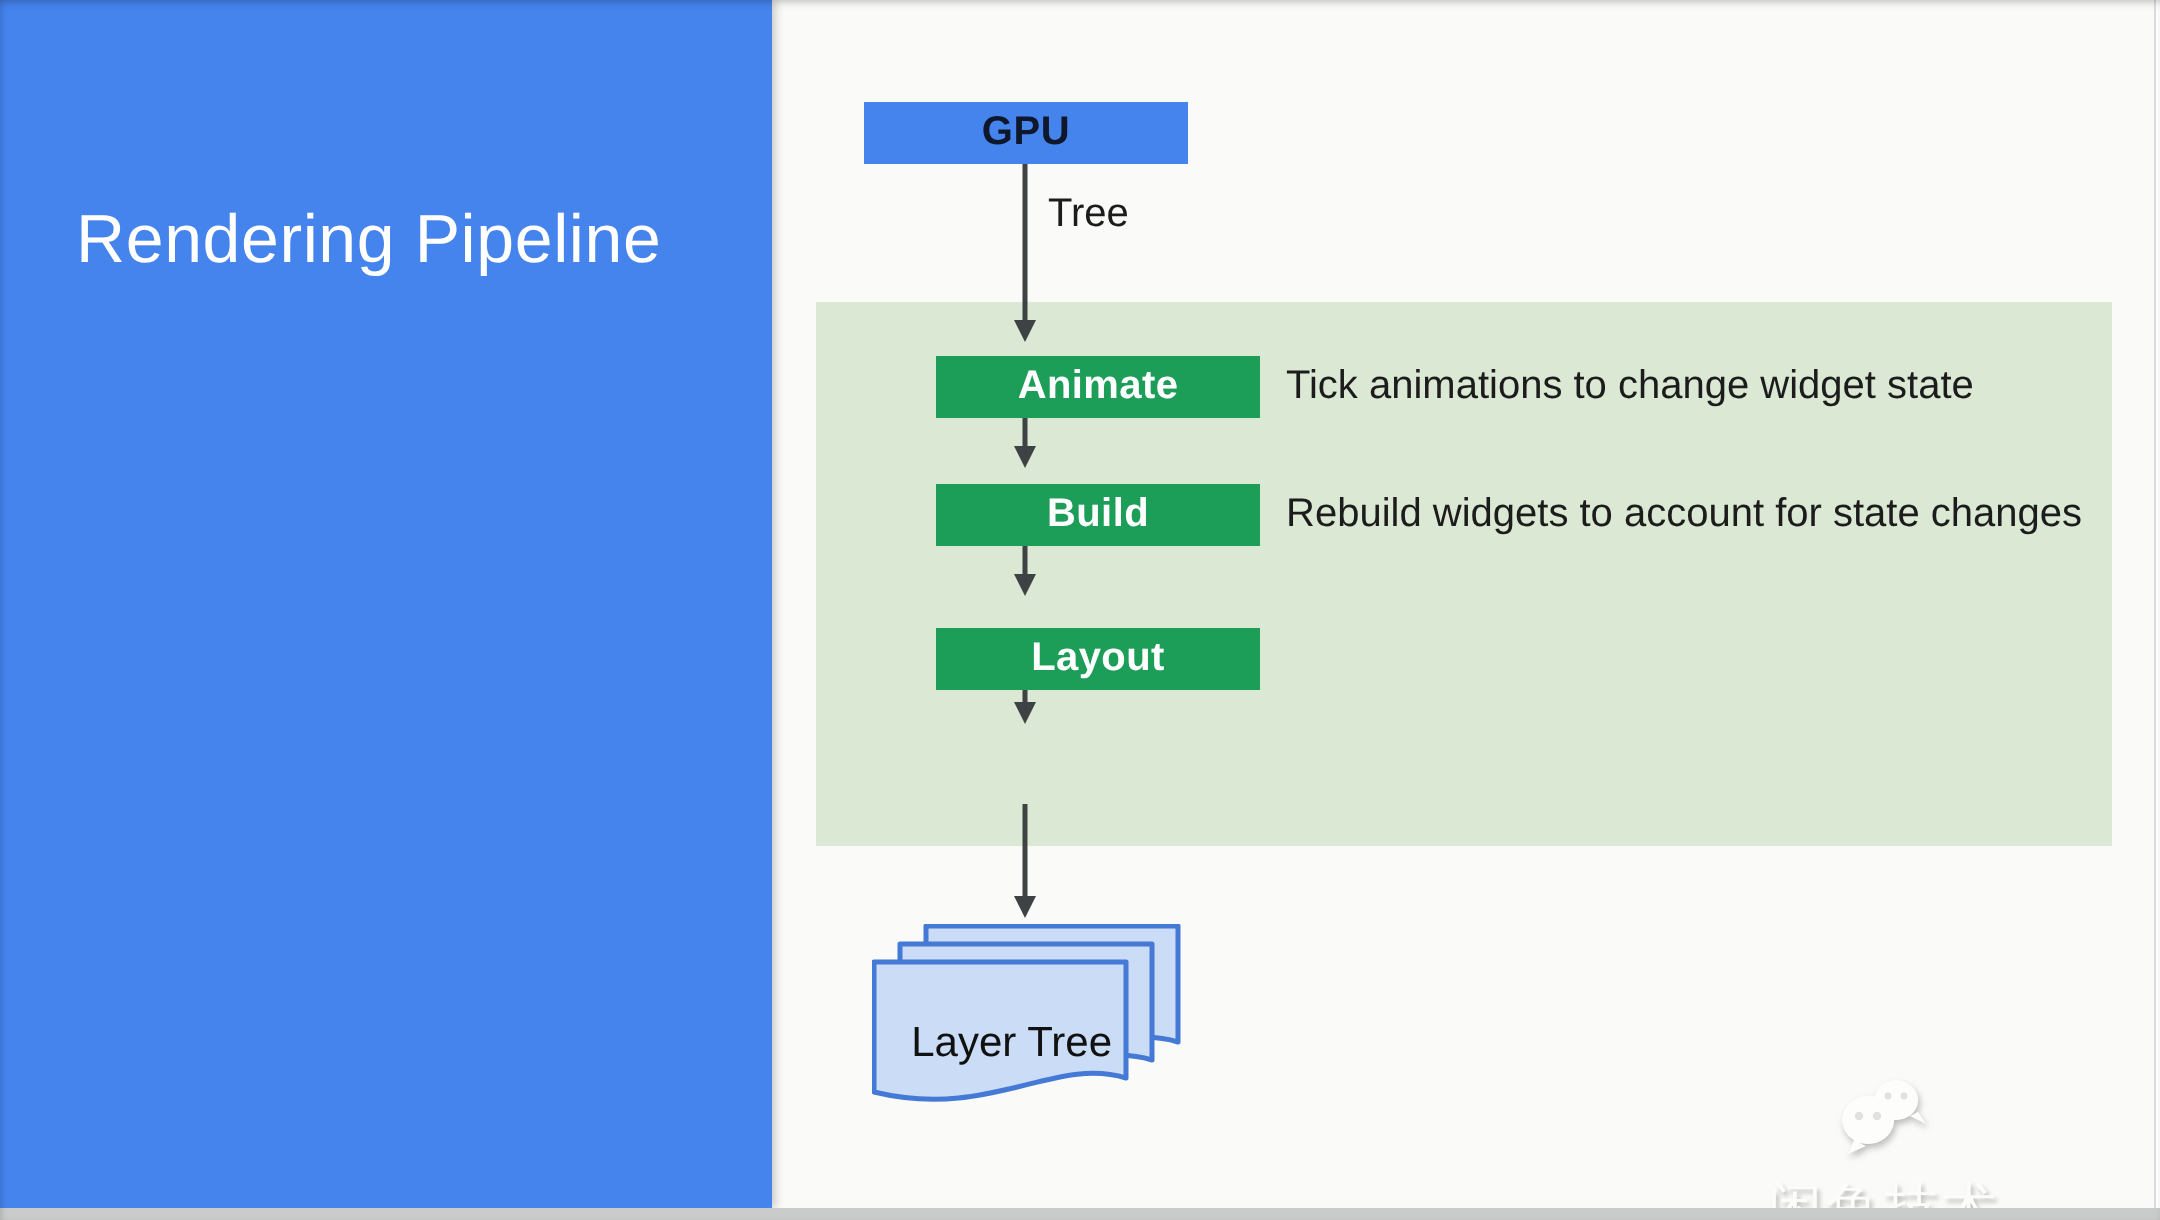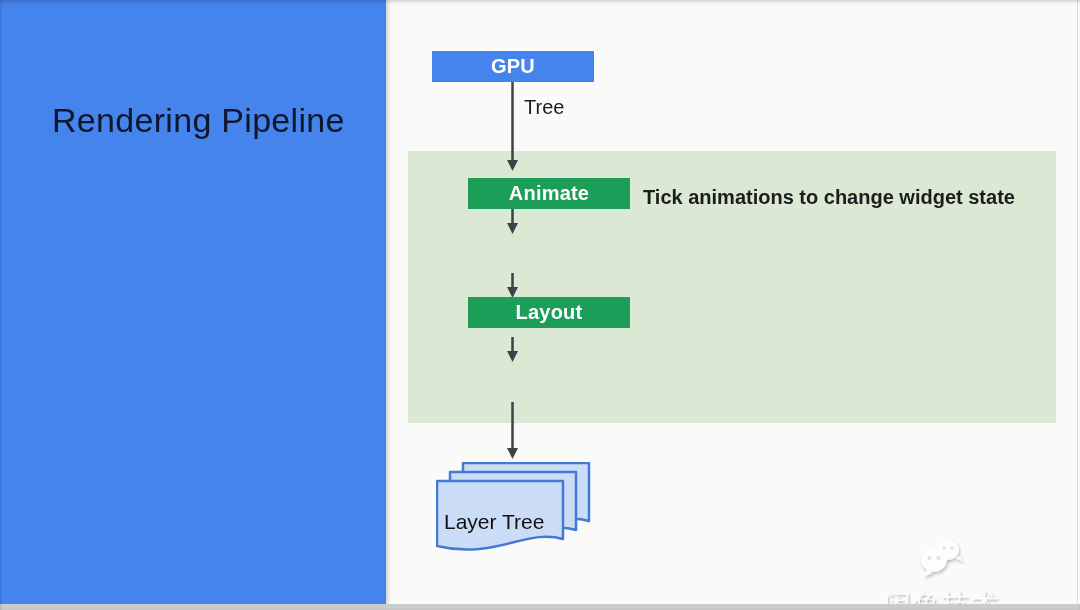--- a/index.html
+++ b/index.html
@@ -23,59 +23,59 @@
     content:'';position:absolute;inset:0;pointer-events:none;
     box-shadow:inset 0 3px 4px -2px rgba(0,0,0,.22), inset 2px 0 3px -1px rgba(0,0,0,.10);
   }
   
   .left-panel{
     position:absolute;left:0;top:0;width:386px;height:604px;
     background:var(--accent-blue);
     box-shadow:2px 0 4px rgba(0,0,0,.18);
   }
   .slide-title{
-    position:absolute;left:52px;top:101px;
-    color:#0f172a;font-size:34px;font-weight:400;letter-spacing:.3px;
+    position:absolute;left:38px;top:101px;
+    color:#ffffff;font-size:34px;font-weight:400;letter-spacing:.3px;
     white-space:nowrap;
   }
   
   .right-strip{position:absolute;left:1077px;top:0;width:3px;height:604px;background:#fff;border-left:1px solid #DCDCDC;}
   .bottom-strip{position:absolute;left:0;top:604px;width:1080px;height:6px;background:#CACCCB;}
   
   .gpu-box{
     position:absolute;left:432px;top:51px;width:162px;height:31px;
-    background:var(--accent-blue);color:#ffffff;
+    background:var(--accent-blue);color:#0f172a;
     display:flex;align-items:center;justify-content:center;
     font-size:20px;font-weight:700;letter-spacing:.3px;
   }
   .vsync-label{
     position:absolute;left:524px;top:96px;
     font-size:20px;color:var(--text-dark);
   }
   .green-panel{
     position:absolute;left:408px;top:151px;width:648px;height:272px;
     background:var(--panel-green);
   }
   .flow-arrows{position:absolute;left:0;top:0;width:1080px;height:610px;pointer-events:none;}
   .stage-row{
-    position:absolute;left:432px;height:31px;display:flex;align-items:flex-end;padding-left:36px;
+    position:absolute;left:432px;height:31px;display:flex;align-items:center;padding-left:36px;
   }
   .stage-box{
     width:162px;height:31px;flex:0 0 162px;
     background:var(--stage-green);color:#fff;
     display:flex;align-items:center;justify-content:center;
     font-size:20px;font-weight:700;letter-spacing:.2px;
   }
   .stage-desc{
-    margin-left:13px;font-size:20px;color:var(--text-dark);white-space:nowrap;font-weight:bold;
+    margin-left:13px;font-size:20px;color:var(--text-dark);white-space:nowrap;
   }
   .layer-tree{position:absolute;left:436px;top:462px;}
   .layer-tree-label{
     position:absolute;left:444px;top:510px;width:112px;
-    text-align:left;font-size:21px;color:#111;white-space:nowrap;
+    text-align:right;font-size:21px;color:#111;white-space:nowrap;
   }
   
   .watermark{
     position:absolute;left:884px;top:537px;
     display:flex;align-items:center;gap:7px;flex-direction:column;
   }
   .wm-icon{filter:drop-shadow(1.5px 2px 1.5px rgba(140,140,140,.55));}
   .wm-text{
     font-size:27px;letter-spacing:2px;color:#FCFCFA;white-space:nowrap;
     text-shadow:1.5px 2px 2px rgba(140,140,140,.55);
@@ -109,21 +109,27 @@
     <span>GPU</span>
   </div>
   <div class="vsync-label">Tree</div>
 
   <div class="stage-row" style="top:178px">
     <div class="stage-box">
       <span>Animate</span>
     </div>
     <div class="stage-desc">Tick animations to change widget state</div>
   </div>
-  <div class="stage-row" style="top:297px">
+  <div class="stage-row" style="top:242px">
+    <div class="stage-box">
+      <span>Build</span>
+    </div>
+    <div class="stage-desc">Rebuild widgets to account for state changes</div>
+  </div>
+  <div class="stage-row" style="top:314px">
     <div class="stage-box">
       <span>Layout</span>
     </div>
   </div>
 
   <svg class="layer-tree" width="158" height="102" viewBox="0 0 158 102">
     <g stroke="var(--doc-stroke)" stroke-width="2.5" fill="var(--doc-fill)" stroke-linejoin="round">
       <path d="M27,1 H153 V59 C117,48 85,80 27,66 Z"></path>
       <path d="M14,10 H140 V68 C104,57 72,89 14,75 Z"></path>
       <path d="M1,19 H127 V77 C91,66 59,98 1,84 Z"></path>

